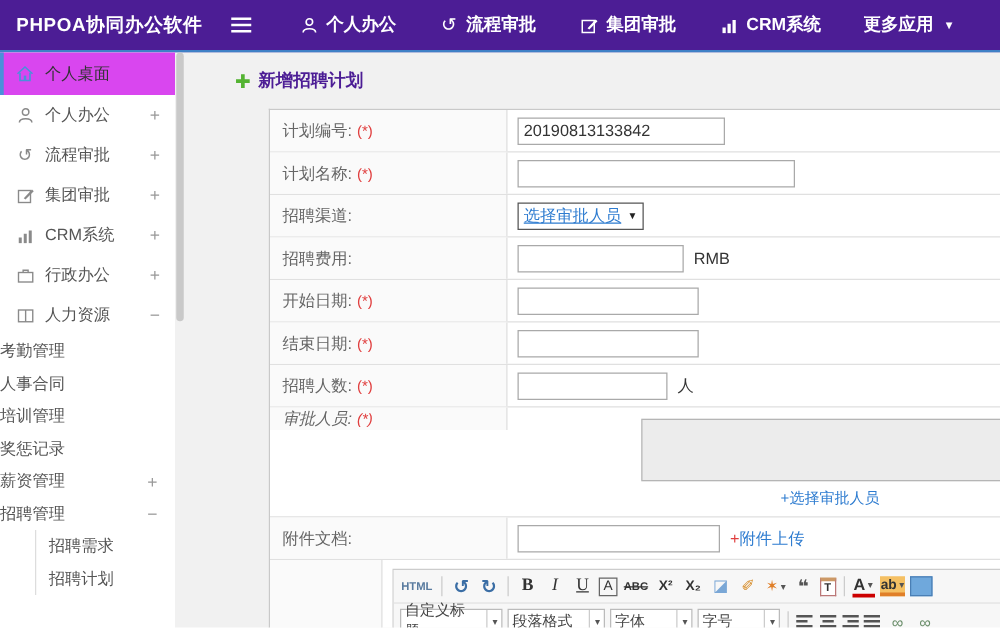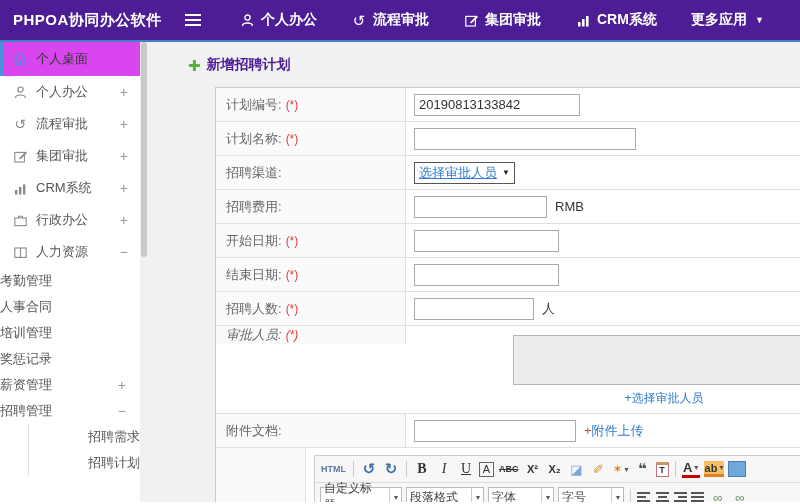--- a/index.html
+++ b/index.html
@@ -33,21 +33,21 @@
   .side-item .exp { color:#999; font-size:14px; font-weight:normal; }
   .side-item.active { height:34px; background:#d946ef; color:#333; border-left:3px solid #4a90da; padding-left:9px; }
   .sicon { width:16px; height:16px; display:inline-flex; align-items:center; justify-content:center;
     color:#8a8a8a; font-size:14px; }
   .sicon svg { display:block; }
   .sub-item { height:26px; display:flex; align-items:center; 
     font-size:13px; color:#555; cursor:pointer; }
   .sub-item .exp { margin-left:auto; margin-right:14px; color:#999; font-size:14px; }
   .sub2-wrap { margin-left:28px; border-left:1px solid #ddd; }
   .sub2-item { height:26px; display:flex; align-items:center; padding-left:10px;
-    font-size:13px; color:#555; cursor:pointer;justify-content:flex-end; }
+    font-size:13px; color:#555; cursor:pointer; }
 
   
   .page-title { display:flex; align-items:center; gap:6px; margin-bottom:13px; }
   .plus-green { color:#54b332; font-size:15px; font-weight:bold; line-height:1; }
   .pt-text { font-size:14px; font-weight:bold; color:#4c1d95; }
 
   
   .ftable { margin-left:27px; width:700px; background:#fff; border:1px solid #c9c9c9; border-bottom:none; }
   .frow { display:flex; border-bottom:1px solid #e0e0e0; min-height:34px; }
   .fcell-l { width:190px; background:#fafafa; border-right:1px solid #e0e0e0;

